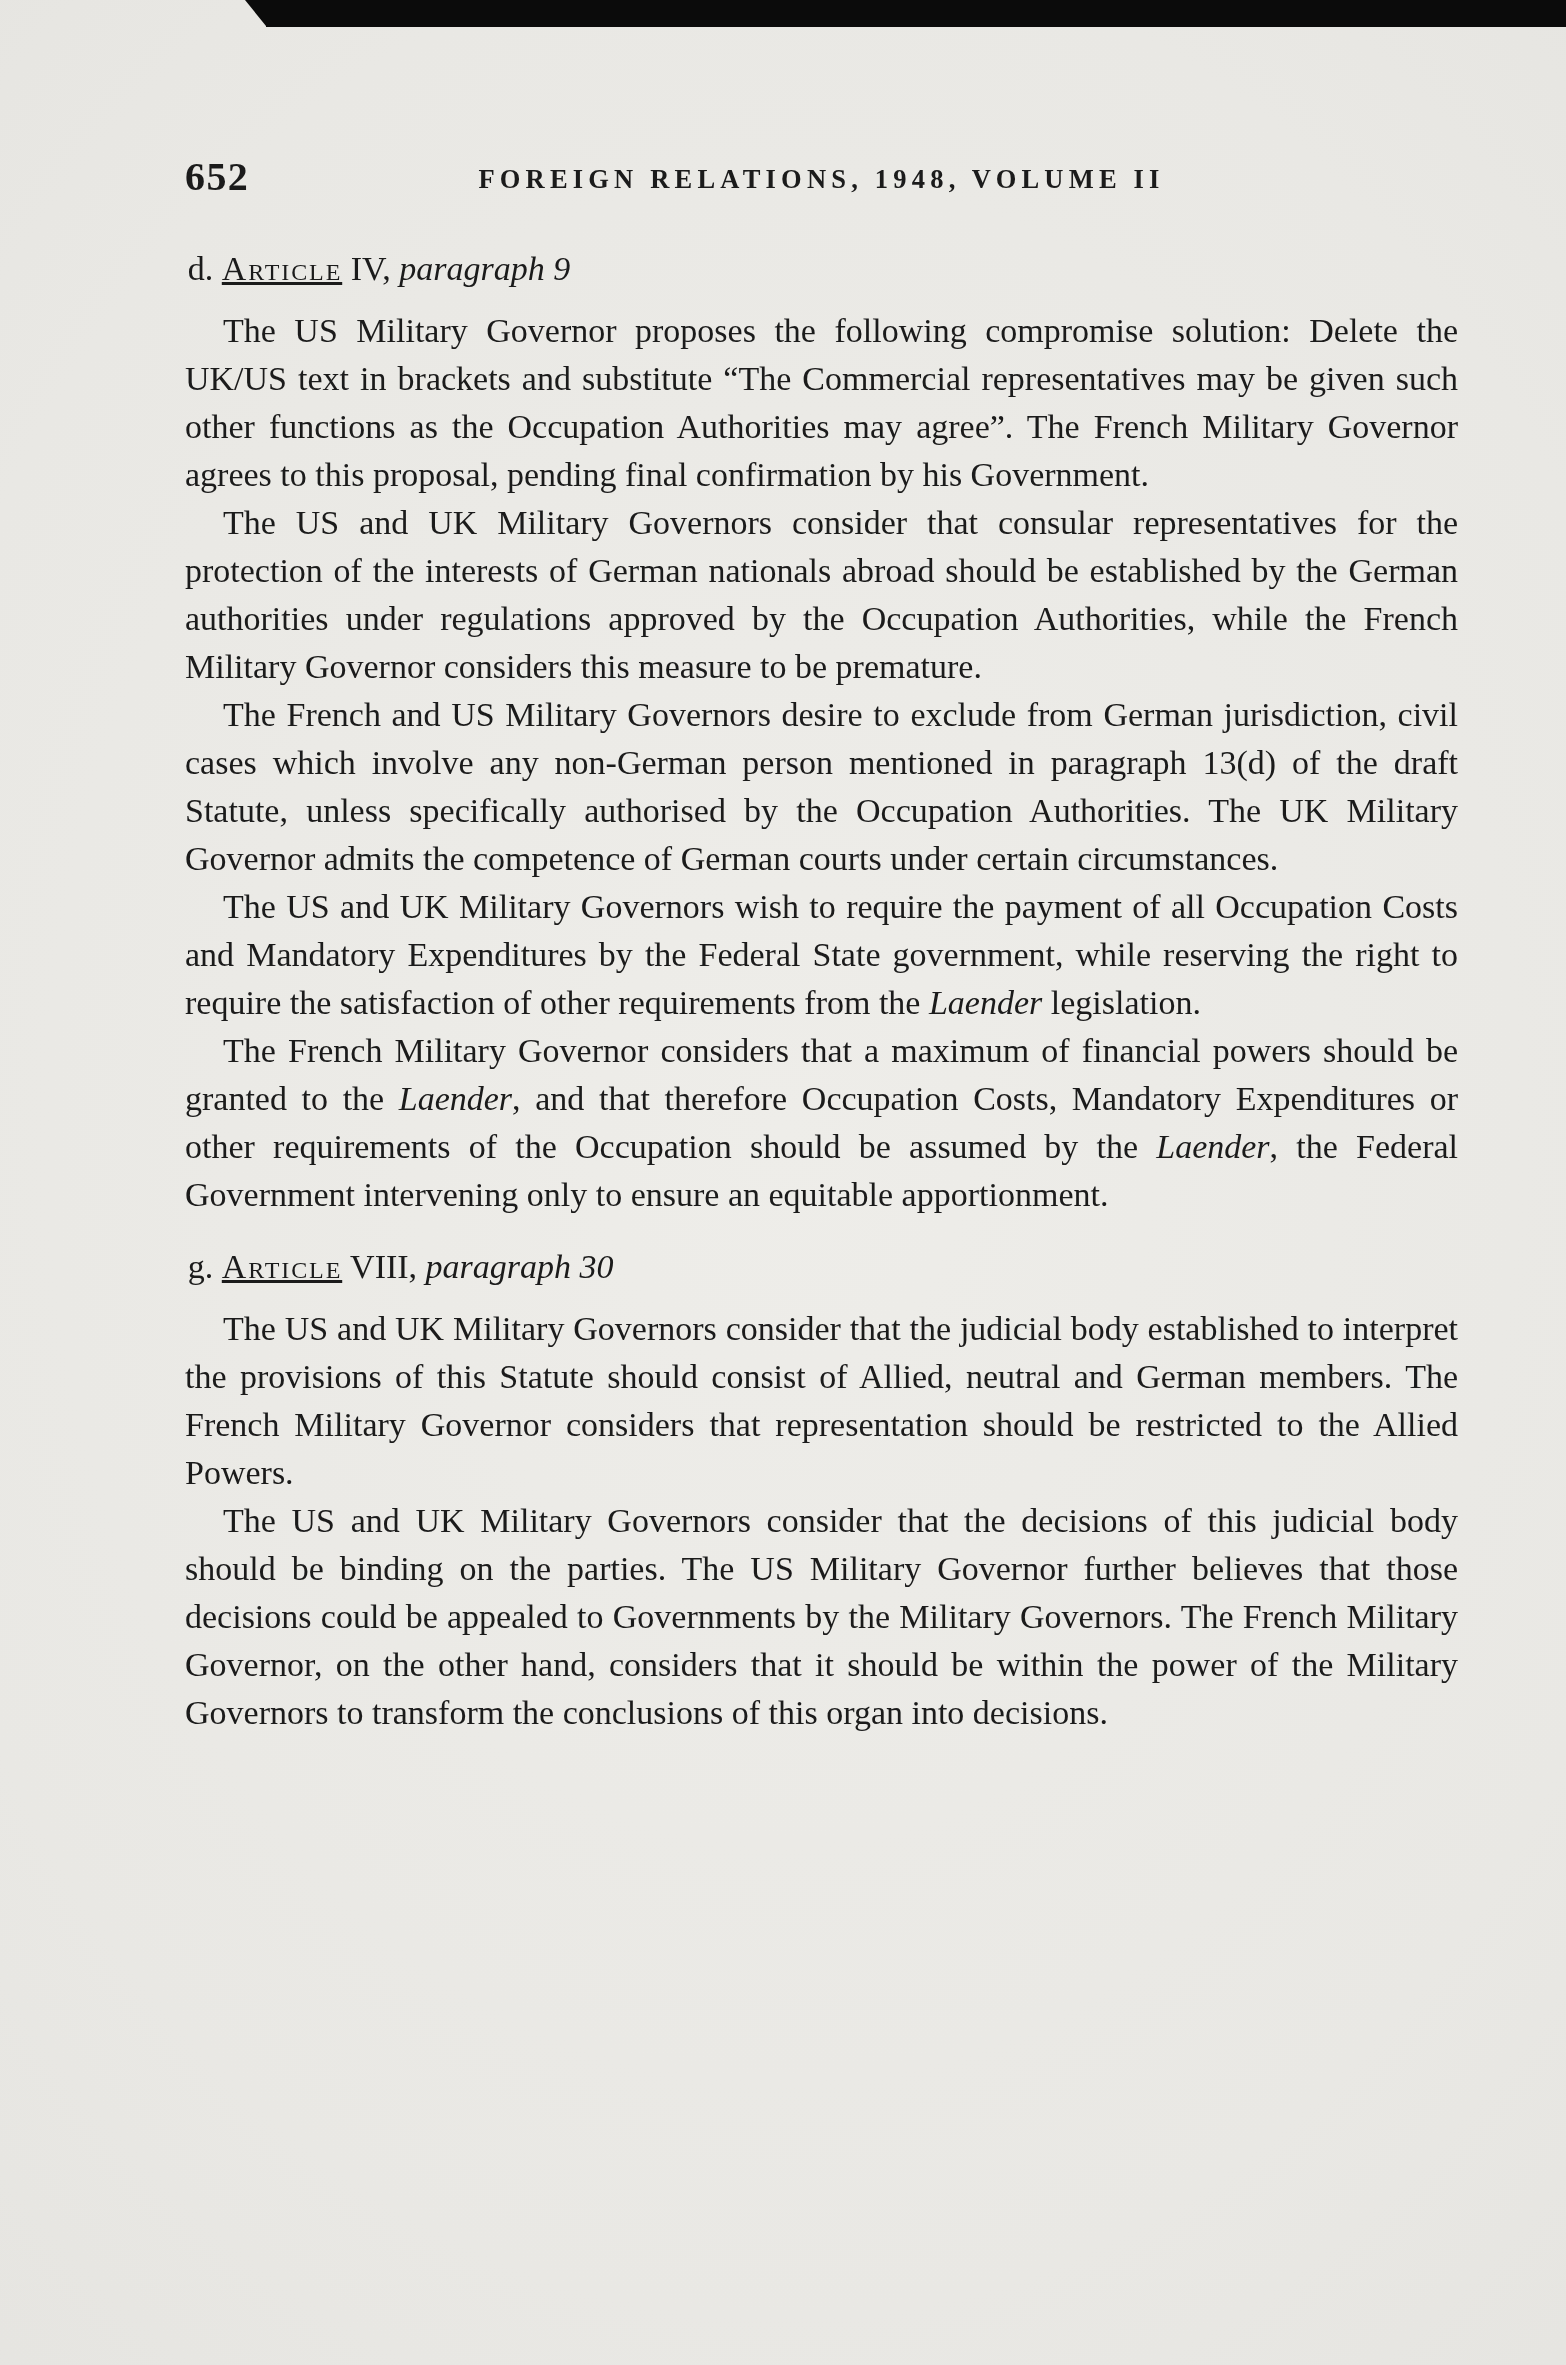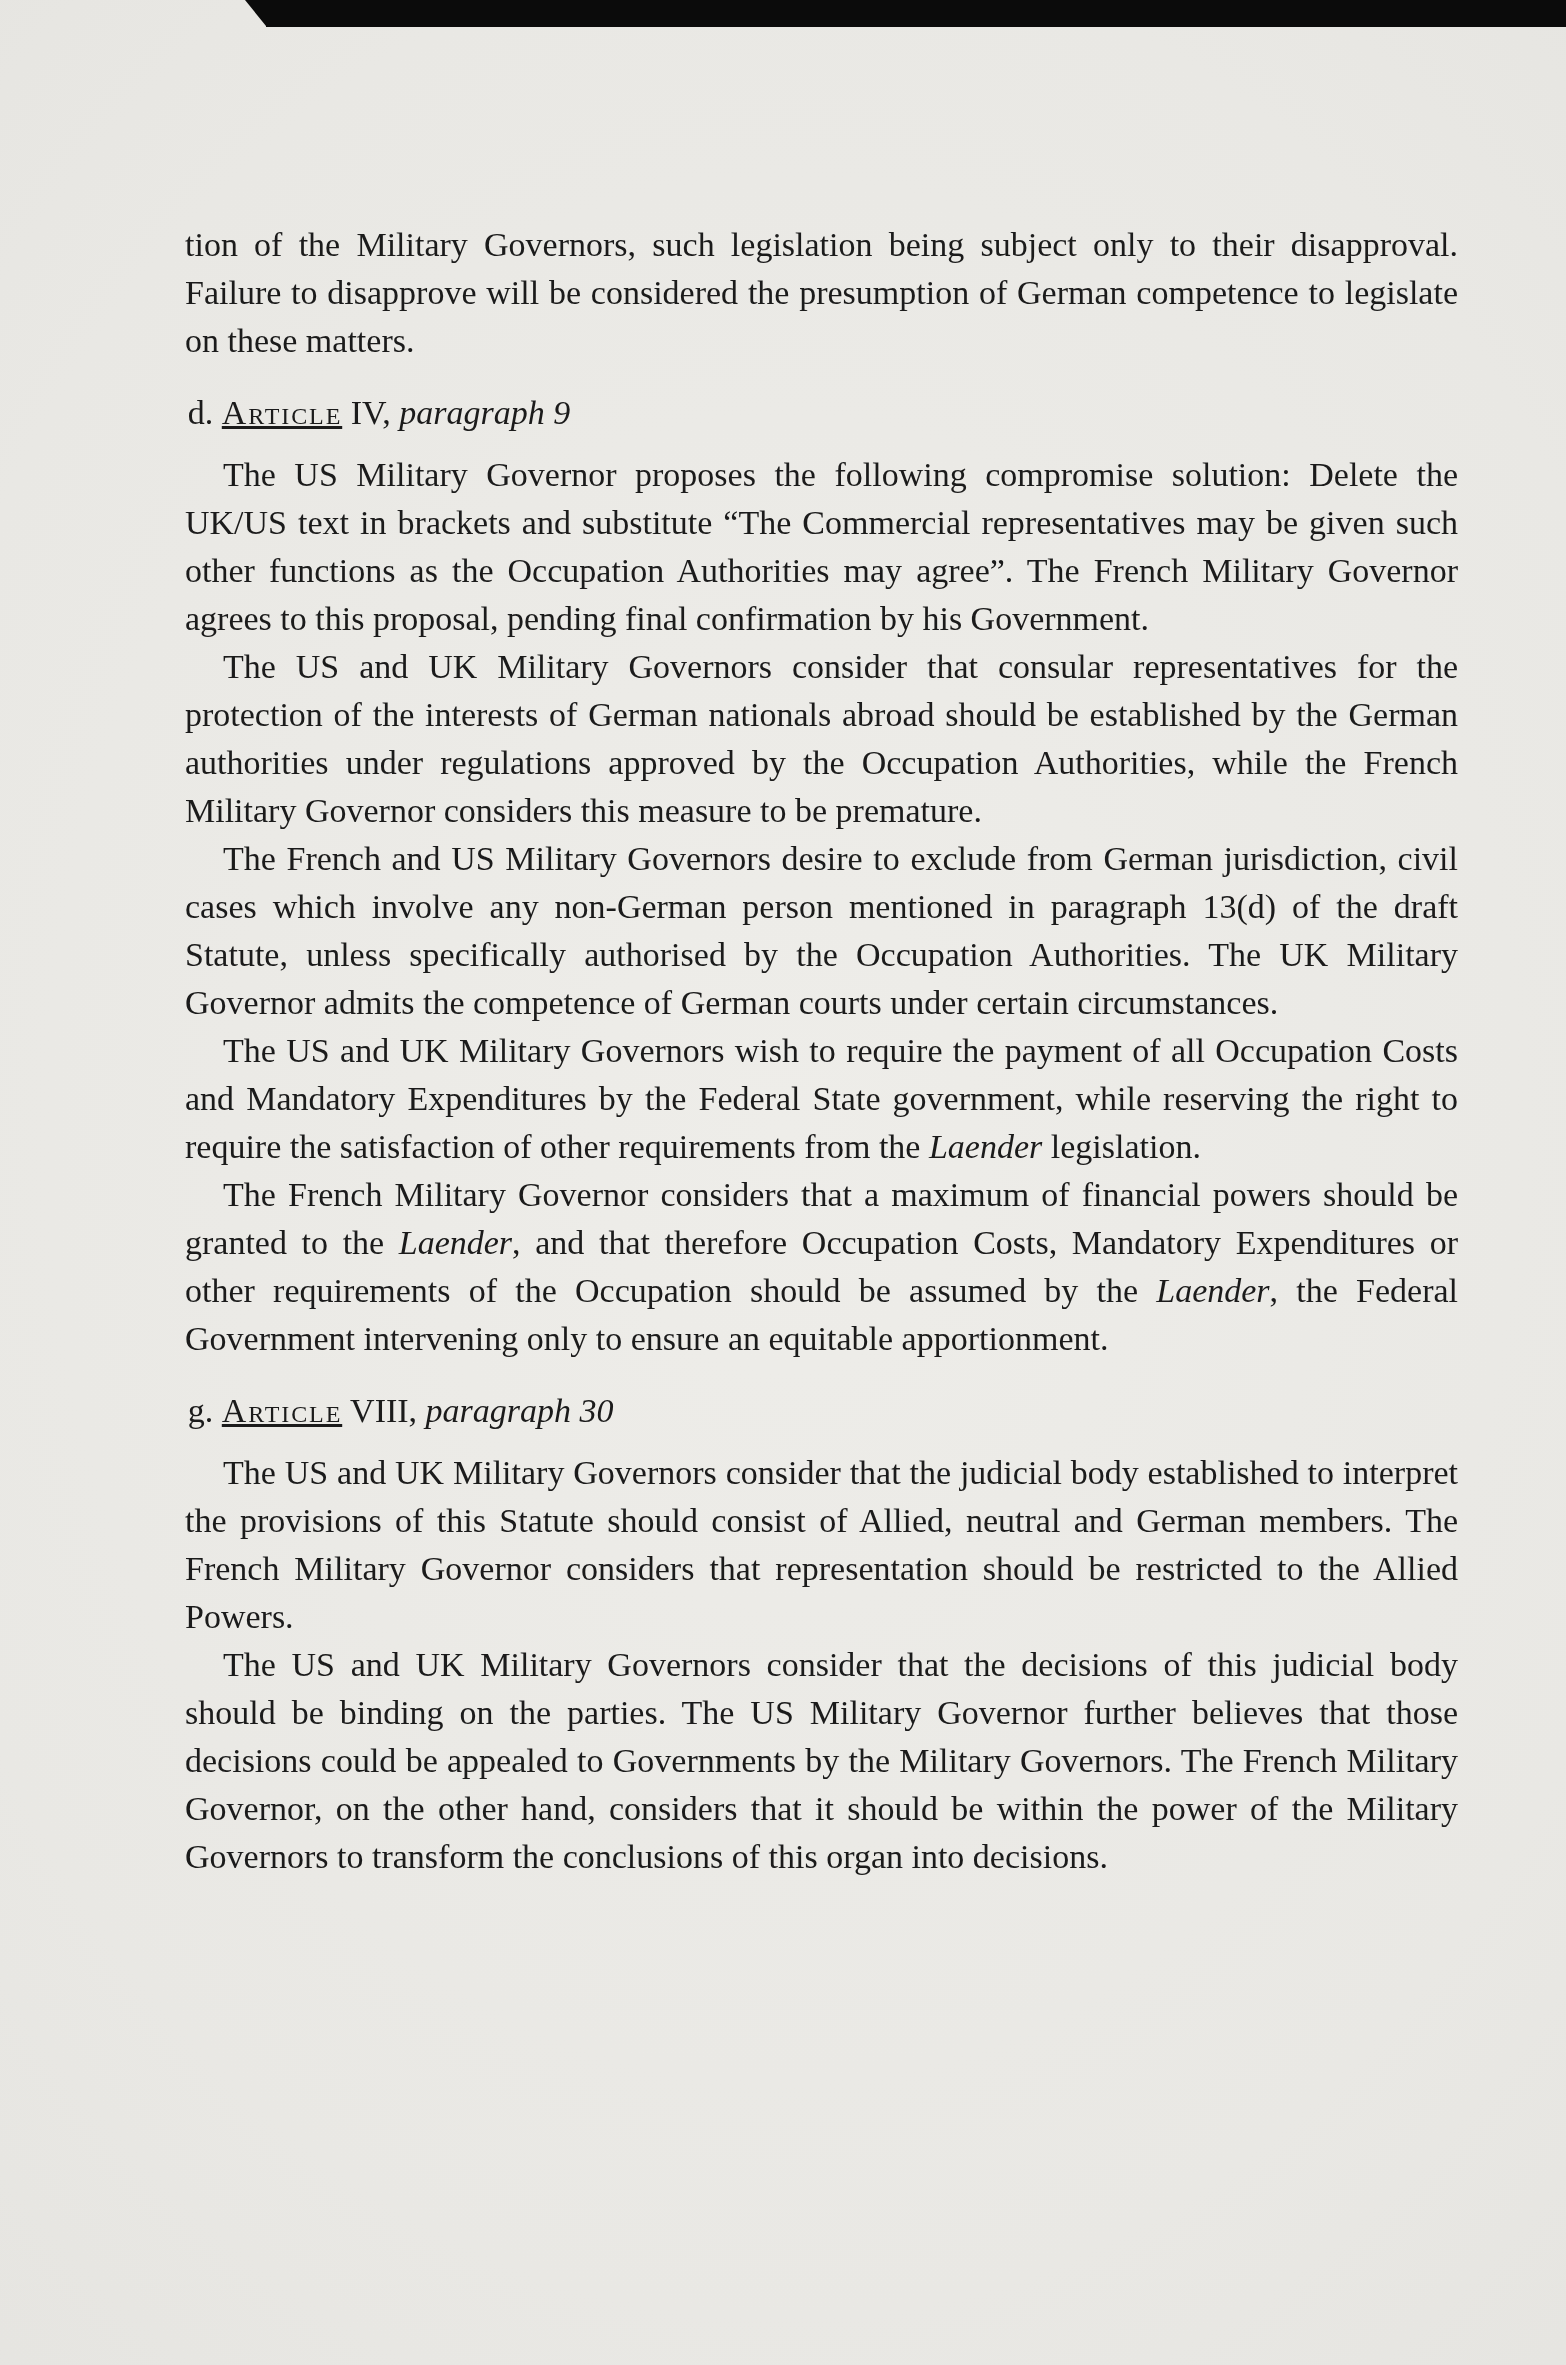--- a/index.html
+++ b/index.html
@@ -102,23 +102,26 @@
     text-decoration: underline;
   }
 </style>
 </head>
 <body>
 
 <div class="page">
 
   <div class="scan-bar-top"></div>
 
+  <div class="page-header">
+    <span class="page-number">652</span>
+    <span class="running-title">FOREIGN RELATIONS, 1948, VOLUME II</span>
+  </div>
 
   <div class="text-body">
-      <p class="paragraph no-indent"><span class="seg-normal">tion of the Military Governors, such legislation being subject only to their disapproval. Failure to disapprove will be considered the presumption of German competence to legislate on these matters.</span></p>
       <h3 class="heading"><span class="seg-normal">d. </span><span class="seg-smallcaps">Article</span><span class="seg-normal"> IV, </span><span class="seg-italic">paragraph 9</span></h3>
       <p class="paragraph"><span class="seg-normal">The US Military Governor proposes the following compromise solution: Delete the UK/US text in brackets and substitute “The Commercial representatives may be given such other functions as the Occupation Authorities may agree”. The French Military Governor agrees to this proposal, pending final confirmation by his Government.</span></p>
       <p class="paragraph"><span class="seg-normal">The US and UK Military Governors consider that consular representatives for the protection of the interests of German nationals abroad should be established by the German authorities under regulations approved by the Occupation Authorities, while the French Military Governor considers this measure to be premature.</span></p>
       <p class="paragraph"><span class="seg-normal">The French and US Military Governors desire to exclude from German jurisdiction, civil cases which involve any non-German person mentioned in paragraph 13(d) of the draft Statute, unless specifically authorised by the Occupation Authorities. The UK Military Governor admits the competence of German courts under certain circumstances.</span></p>
       <p class="paragraph"><span class="seg-normal">The US and UK Military Governors wish to require the payment of all Occupation Costs and Mandatory Expenditures by the Federal State government, while reserving the right to require the satisfaction of other requirements from the </span><span class="seg-italic">Laender</span><span class="seg-normal"> legislation.</span></p>
       <p class="paragraph"><span class="seg-normal">The French Military Governor considers that a maximum of financial powers should be granted to the </span><span class="seg-italic">Laender</span><span class="seg-normal">, and that therefore Occupation Costs, Mandatory Expenditures or other requirements of the Occupation should be assumed by the </span><span class="seg-italic">Laender</span><span class="seg-normal">, the Federal Government intervening only to ensure an equitable apportionment.</span></p>
       <h3 class="heading"><span class="seg-normal">g. </span><span class="seg-smallcaps">Article</span><span class="seg-normal"> VIII, </span><span class="seg-italic">paragraph 30</span></h3>
       <p class="paragraph"><span class="seg-normal">The US and UK Military Governors consider that the judicial body established to interpret the provisions of this Statute should consist of Allied, neutral and German members. The French Military Governor considers that representation should be restricted to the Allied Powers.</span></p>
       <p class="paragraph"><span class="seg-normal">The US and UK Military Governors consider that the decisions of this judicial body should be binding on the parties. The US Military Governor further believes that those decisions could be appealed to Governments by the Military Governors. The French Military Governor, on the other hand, considers that it should be within the power of the Military Governors to transform the conclusions of this organ into decisions.</span></p>
     </div>

